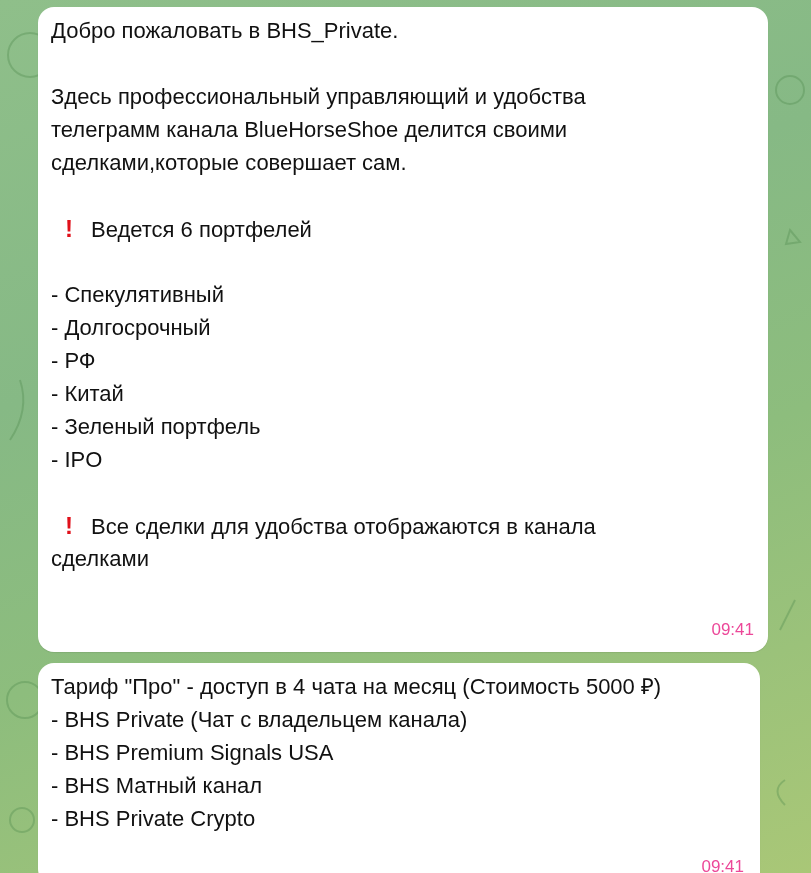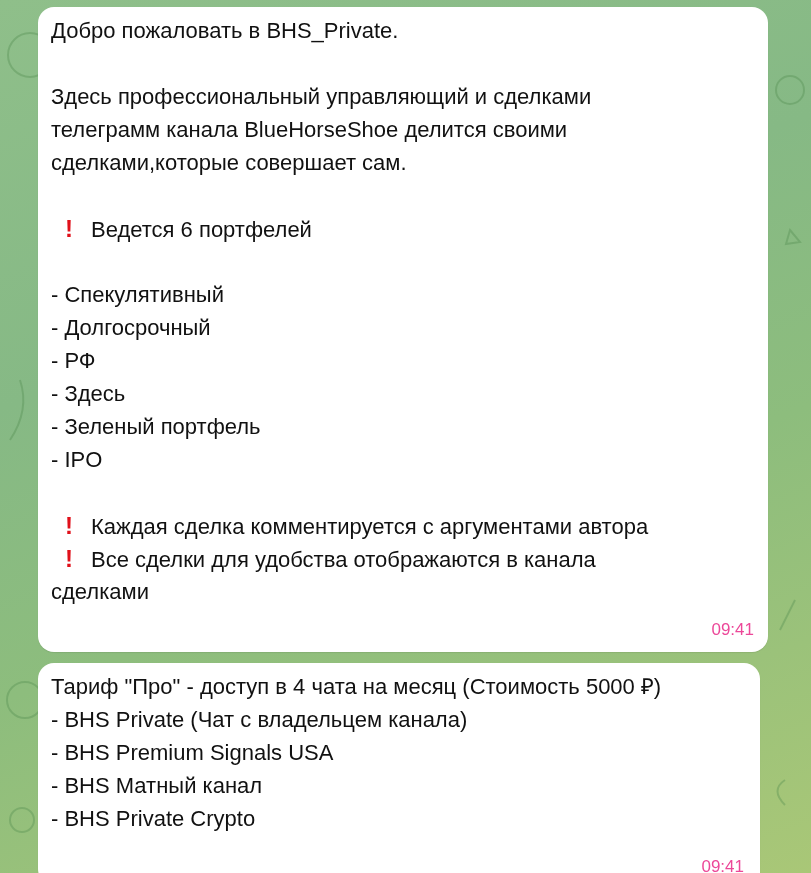--- a/index.html
+++ b/index.html
@@ -39,34 +39,33 @@
     <path d="M10 440 q20 -30 10 -60"></path>
     <path d="M795 600 l-15 30"></path>
     <circle cx="25" cy="700" r="18"></circle>
     <path d="M785 780 q-15 10 0 25"></path>
   </g>
 </svg>
 
 <div class="bubble bubble-1">
   <div class="line">Добро пожаловать в BHS_Private.</div>
   <div class="blank"></div>
-  <div class="line">Здесь профессиональный управляющий и сделками</div>
+  <div class="line">Здесь профессиональный управляющий и удобства</div>
   <div class="line">телеграмм канала BlueHorseShoe делится своими</div>
   <div class="line">сделками,которые совершает сам.</div>
   <div class="blank"></div>
   <div class="line"><span class="excl">!</span><span>Ведется 6 портфелей</span></div>
   <div class="blank"></div>
   <div class="line">- Спекулятивный</div>
   <div class="line">- Долгосрочный</div>
   <div class="line">- РФ</div>
-  <div class="line">- Здесь</div>
+  <div class="line">- Китай</div>
   <div class="line">- Зеленый портфель</div>
   <div class="line">- IPO</div>
   <div class="blank"></div>
-  <div class="line"><span class="excl">!</span><span>Каждая сделка комментируется с аргументами автора</span></div>
   <div class="line"><span class="excl">!</span><span>Все сделки для удобства отображаются в канала</span></div>
   <div class="line">сделками</div>
   <span class="time">09:41</span>
 </div>
 
 <div class="bubble bubble-2">
   <div class="line">Тариф "Про" - доступ в 4 чата на месяц (Стоимость 5000 ₽)</div>
   <div class="line">- BHS Private (Чат с владельцем канала)</div>
   <div class="line">- BHS Premium Signals USA</div>
   <div class="line">- BHS Матный канал</div>

